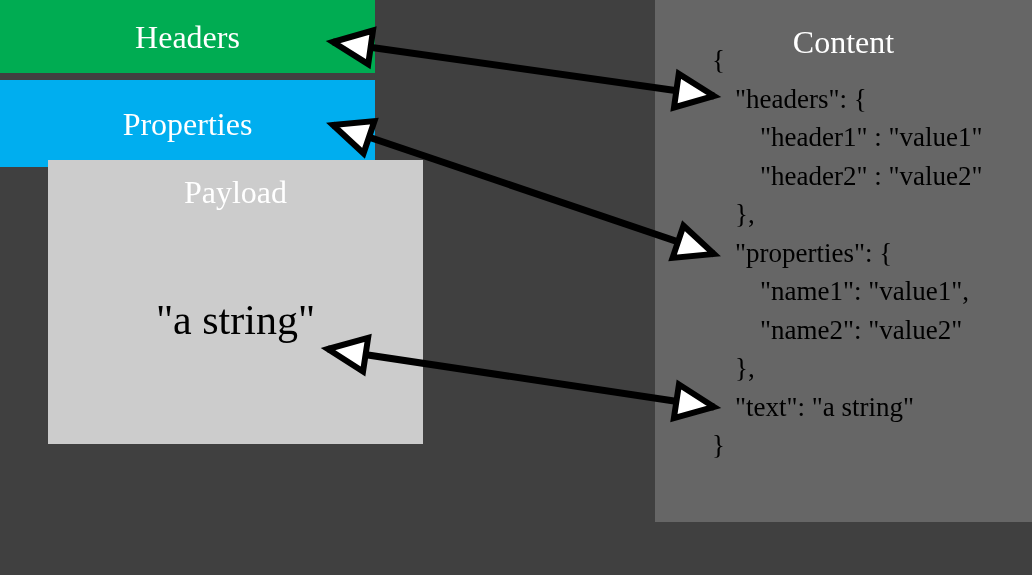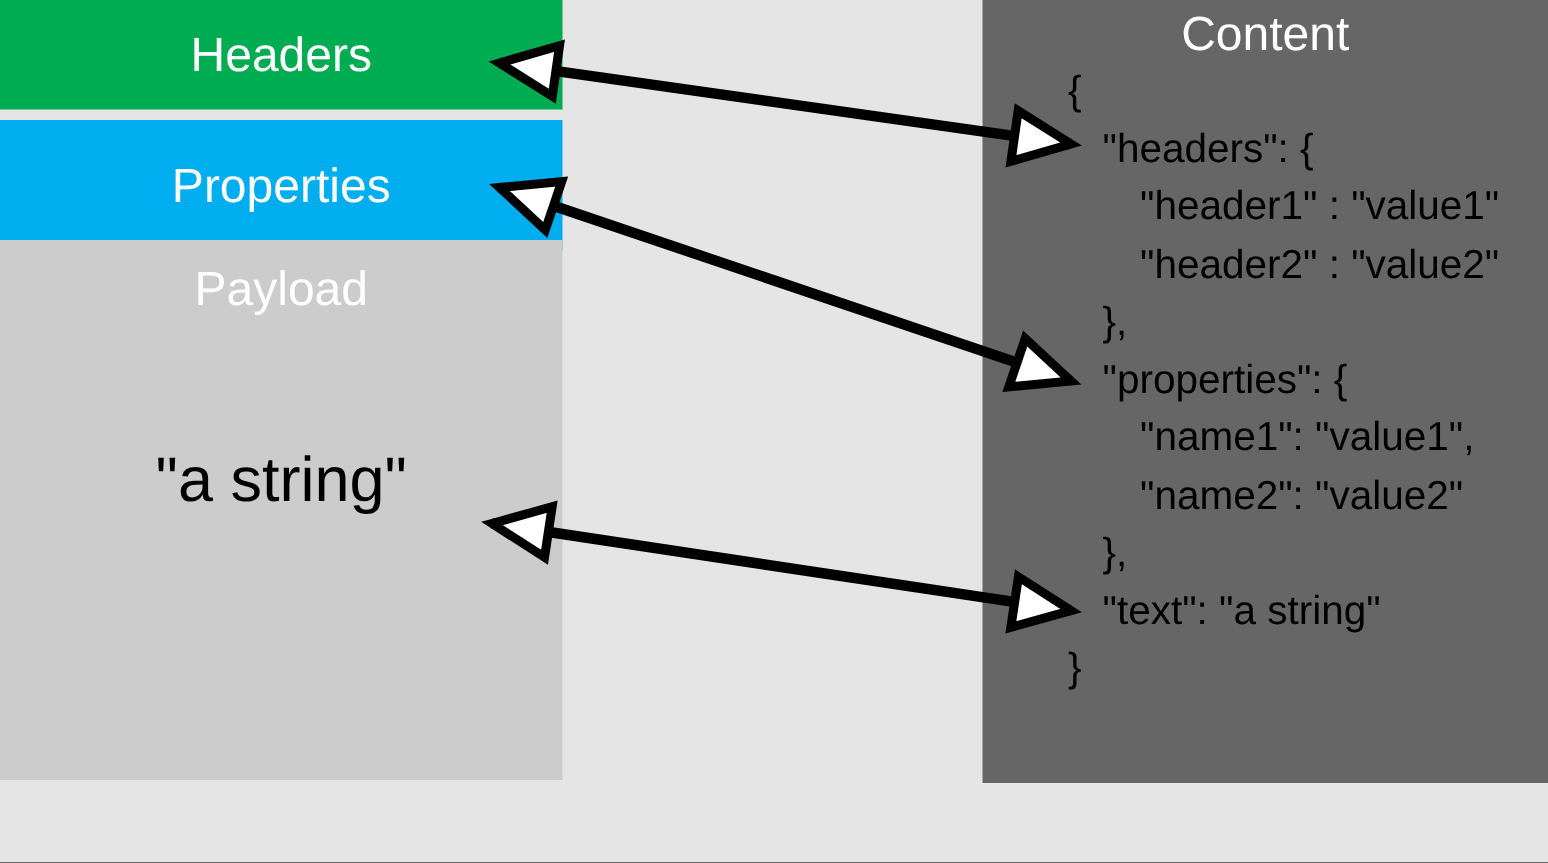--- a/index.html
+++ b/index.html
@@ -8,21 +8,21 @@
     width: 1032px;
     height: 575px;
     background: #000;
     overflow: hidden;
     font-family: "Liberation Sans", "DejaVu Sans", sans-serif;
   }
   
   .section { position: absolute; left: 0; width: 375px; }
   .sec-headers    { top: 0;     height: 73px;  }
   .sec-properties { top: 80px;  height: 87px;  }
-  .sec-payload    { top: 160px; height: 360px; }
+  .sec-payload    { top: 160px; height: 284px; margin-left: 48px; }
   .sec-label {
     position: absolute; left: 0; width: 100%;
     text-align: center; font-size: 32px; color: #fff;
   }
   .sec-headers .sec-label    { top: 50%; transform: translateY(-50%); }
   .sec-properties .sec-label { top: 50%; transform: translateY(-50%); }
   .payload-label { top: 14px; }
   .payload-value {
     position: absolute; top: 136px; left: 0; width: 100%;
     text-align: center; font-size: 42px; color: #000;
@@ -40,37 +40,37 @@
   .ln { white-space: nowrap; }
   .ind0 { padding-left: 57px; }
   .ind1 { padding-left: 80px; }
   .ind2 { padding-left: 105px; }
   
   .arrows { position: absolute; left: 0; top: 0; pointer-events: none; }
 </style>
 </head>
 <body>
 
-<div id="canvas" style="background-color: #e5e5e5;">
+<div id="canvas" style="background-color: #404040; font-family: Liberation Serif, serif;">
 
   <div>
     <div class="section sec-headers" style="background-color: rgb(0, 172, 82);">
       <span class="sec-label" style="color: rgb(255, 255, 255);">Headers</span>
     </div>
     <div class="section sec-properties" style="background-color: rgb(0, 174, 239);">
       <span class="sec-label" style="color: rgb(255, 255, 255);">Properties</span>
     </div>
     <div class="section sec-payload" style="background-color: rgb(204, 204, 204);">
       <span class="sec-label payload-label" style="color: rgb(255, 255, 255);">Payload</span>
       <span class="payload-value" style="color: rgb(0, 0, 0);">"a string"</span>
     </div>
   </div>
 
   <div class="content-box" style="background-color: rgb(102, 102, 102);">
-    <div class="content-title" style="color: rgb(255, 255, 255);">Content</div>
+    <div class="content-title" style="color: rgb(255, 255, 255); margin-top: 20px;">Content</div>
     <div class="code" style="color: rgb(0, 0, 0);">
       <div class="ln ind0">{</div>
       <div class="ln ind1">"headers": {</div>
       <div class="ln ind2">"header1" : "value1"</div>
       <div class="ln ind2">"header2" : "value2"</div>
       <div class="ln ind1">},</div>
       <div class="ln ind1">"properties": {</div>
       <div class="ln ind2">"name1": "value1",</div>
       <div class="ln ind2">"name2": "value2"</div>
       <div class="ln ind1">},</div>

